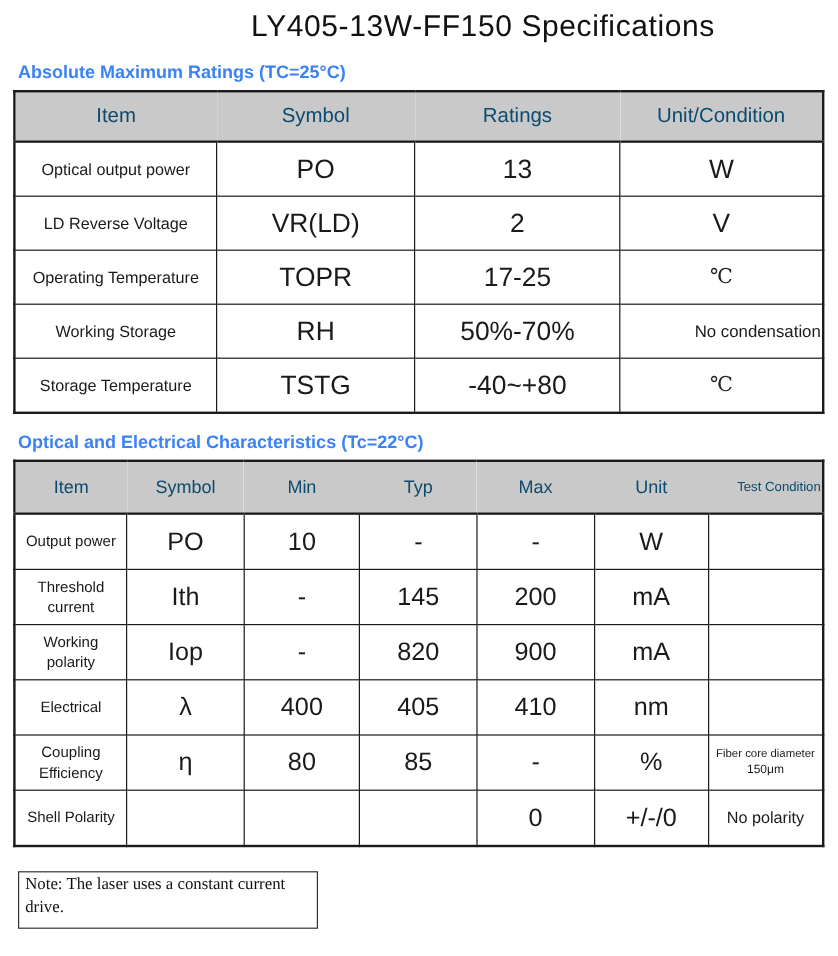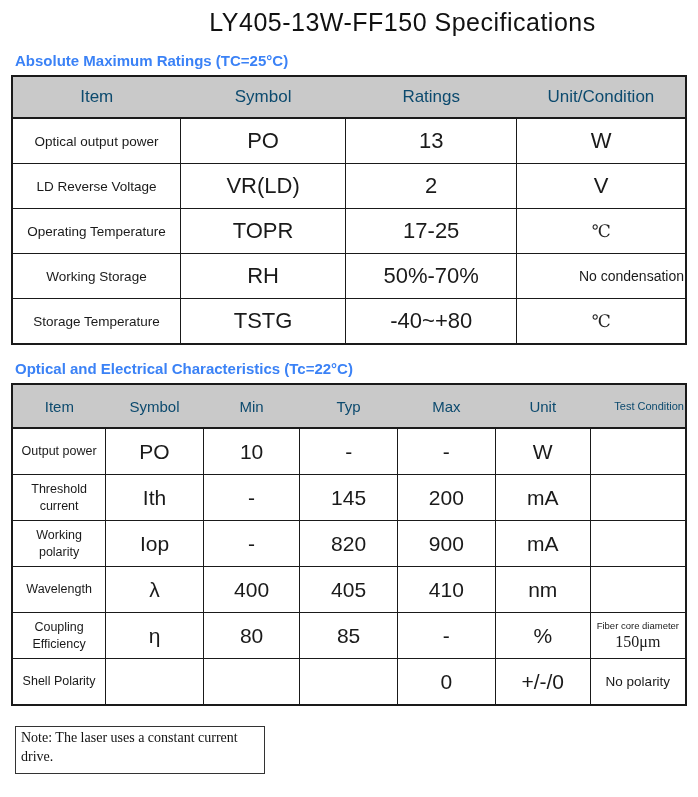--- a/index.html
+++ b/index.html
@@ -65,21 +65,21 @@
   }
   .t1 td.cond { font-size: 14px; text-align: right; }
   
   .t2 th { height: 40px; font-size: 15px; }
   .t2 th.small-head { font-size: 11px; text-align: right; }
   .t2 td { height: 43px; }
   .t2 td.item { font-size: 12.5px; line-height: 1.3; padding: 0 5px; }
   .t2 td.val  { font-size: 21px; }
   .t2 td.test { font-size: 13.5px; margin-top: 28px; }
   .t2 td.test-sm .l1 { display: block; font-size: 9.5px; line-height: 1.3; }
-  .t2 td.test-sm .l2 { display: block; font-size: 16px; line-height: 1.2; font-family: Liberation Serif, serif; }
+  .t2 td.test-sm .l2 { display: block; font-size: 10px; line-height: 1.2; }
   
   .note-box {
     box-sizing: border-box;
     margin: 20px 0 0 15px;
     width: 250px;
     border: 1px solid #333;
     font-family: "Liberation Serif", serif;
     font-size: 14px;
     line-height: 1.35;
     padding: 2px 5px 6px 5px;
@@ -187,21 +187,21 @@
     <tr>
       <td class="item">Working polarity</td>
       <td class="val">Iop</td>
       <td class="val">-</td>
       <td class="val">820</td>
       <td class="val">900</td>
       <td class="val">mA</td>
       <td class="test"></td>
     </tr>
     <tr>
-      <td class="item">Wavelength</td>
+      <td class="item">Electrical</td>
       <td class="val">λ</td>
       <td class="val">400</td>
       <td class="val">405</td>
       <td class="val">410</td>
       <td class="val">nm</td>
       <td class="test"></td>
     </tr>
     <tr>
       <td class="item">Coupling Efficiency</td>
       <td class="val">η</td>

